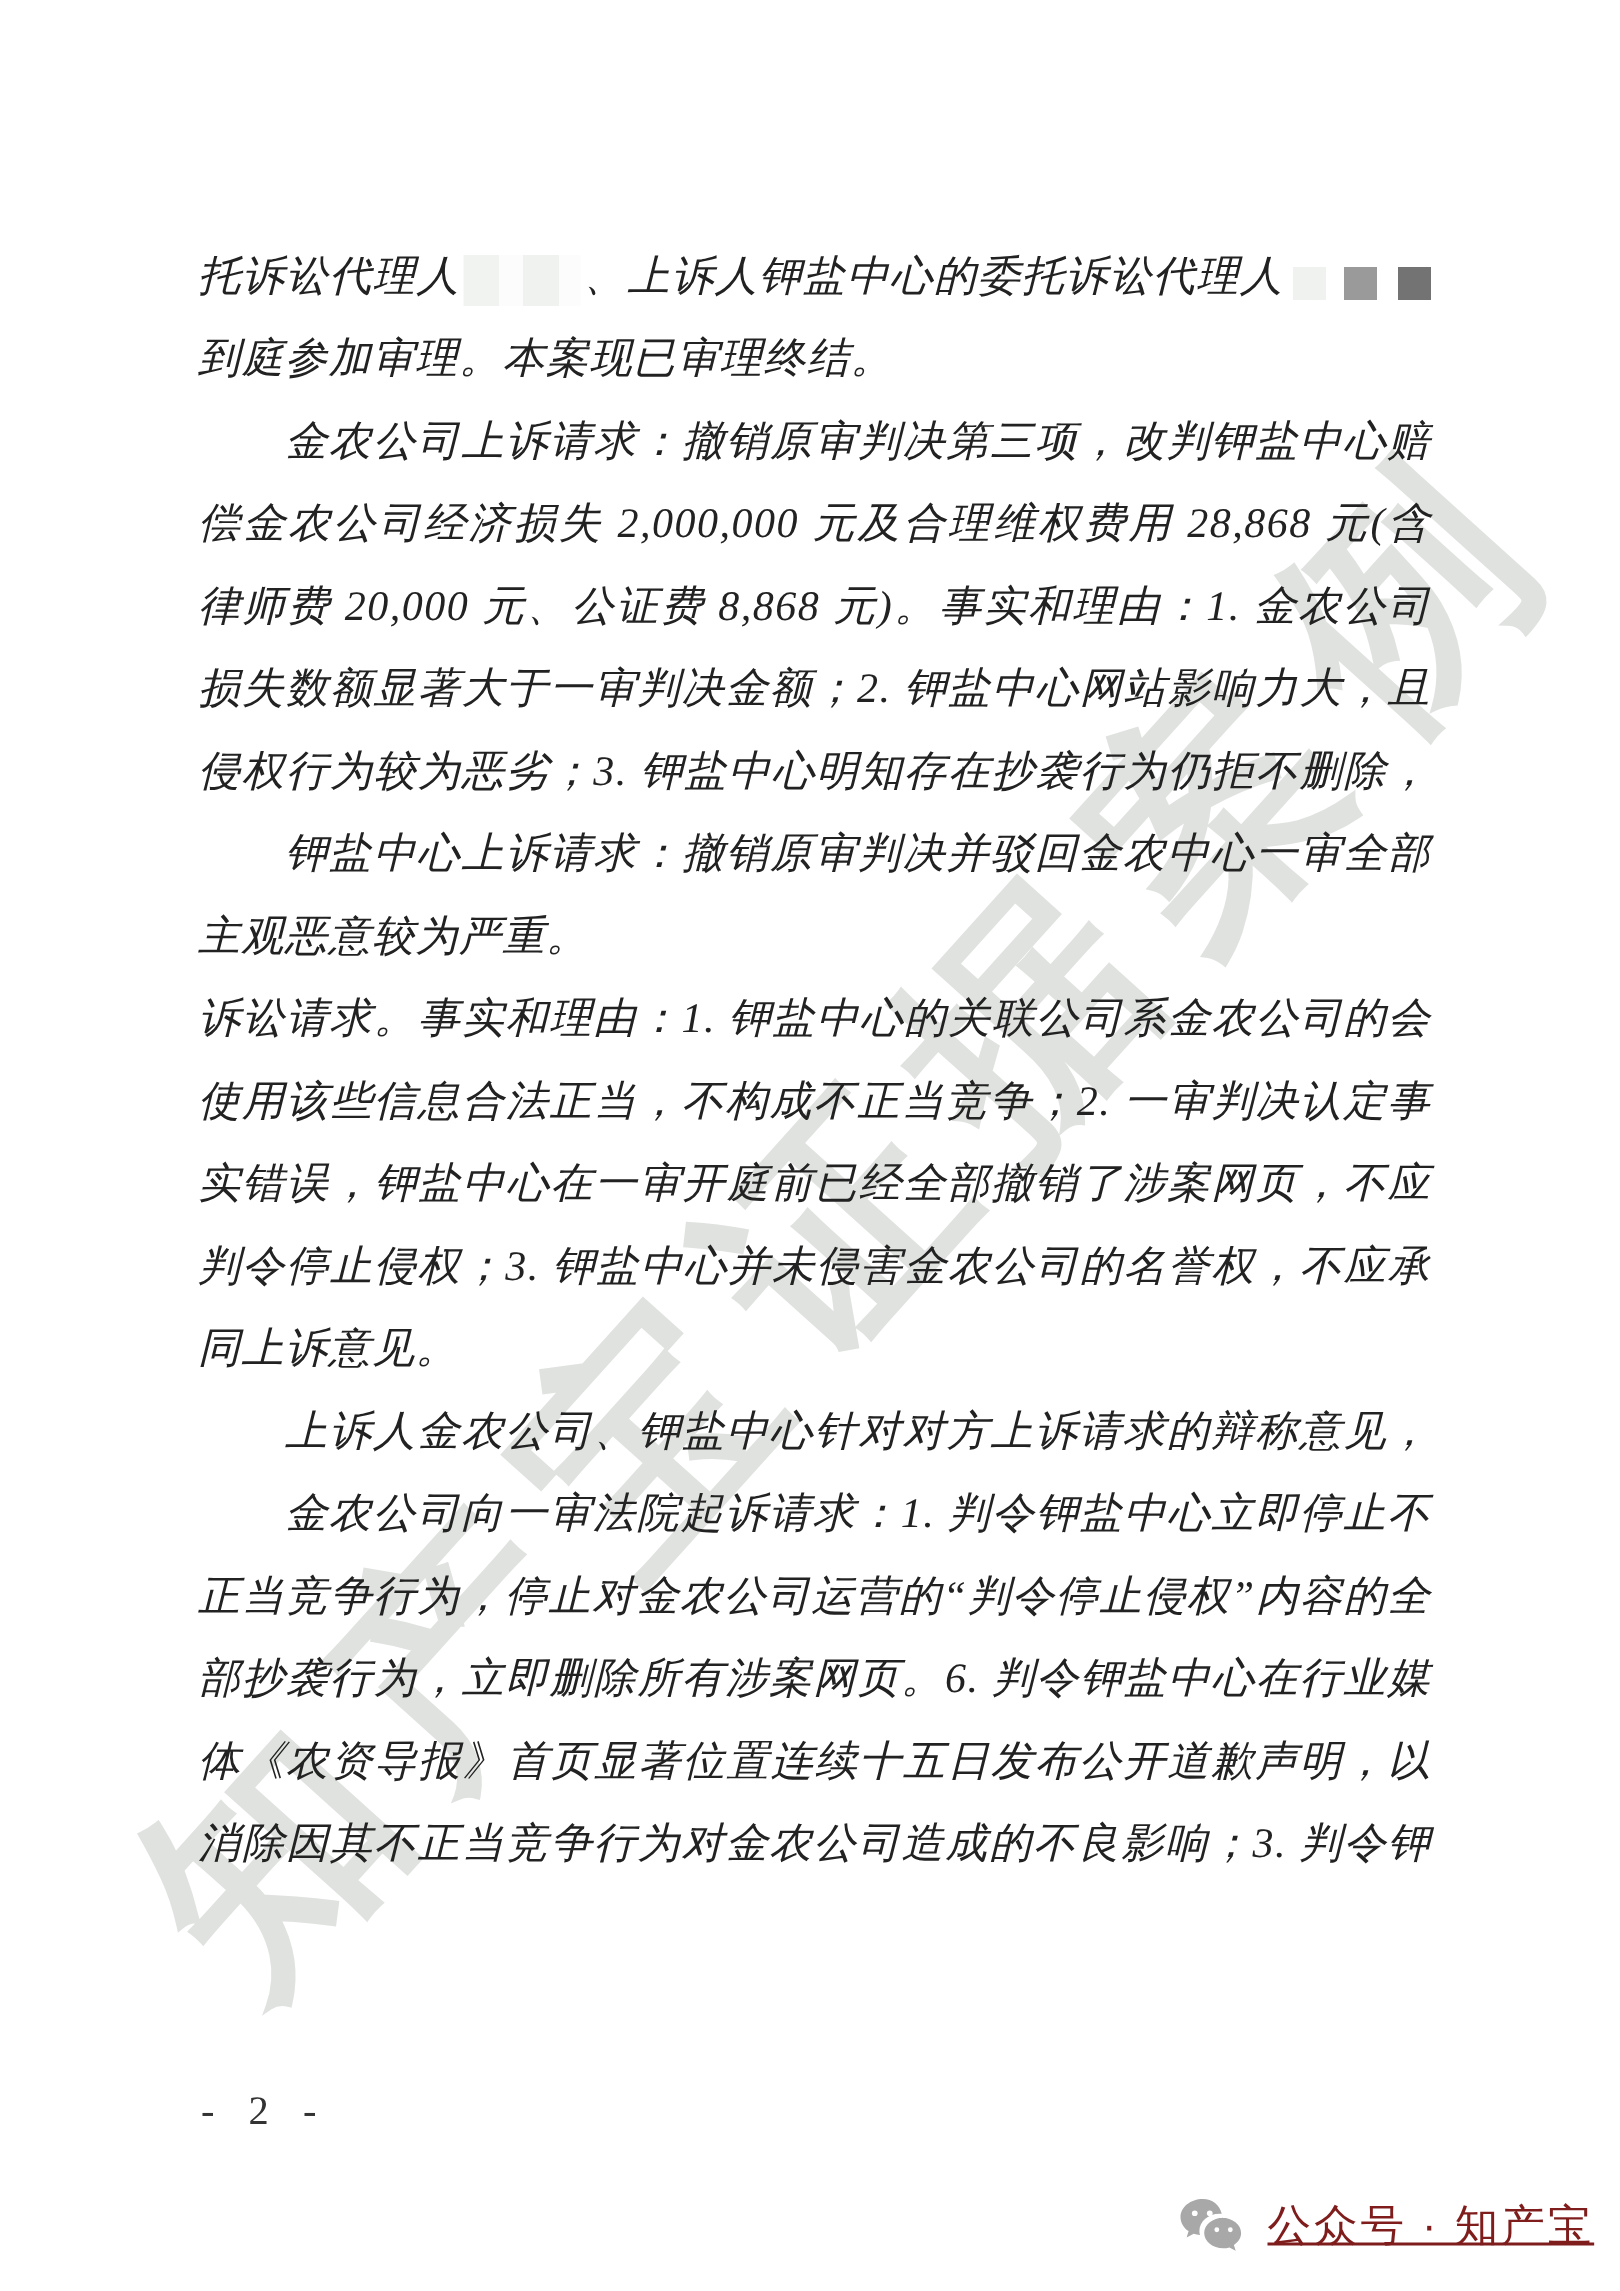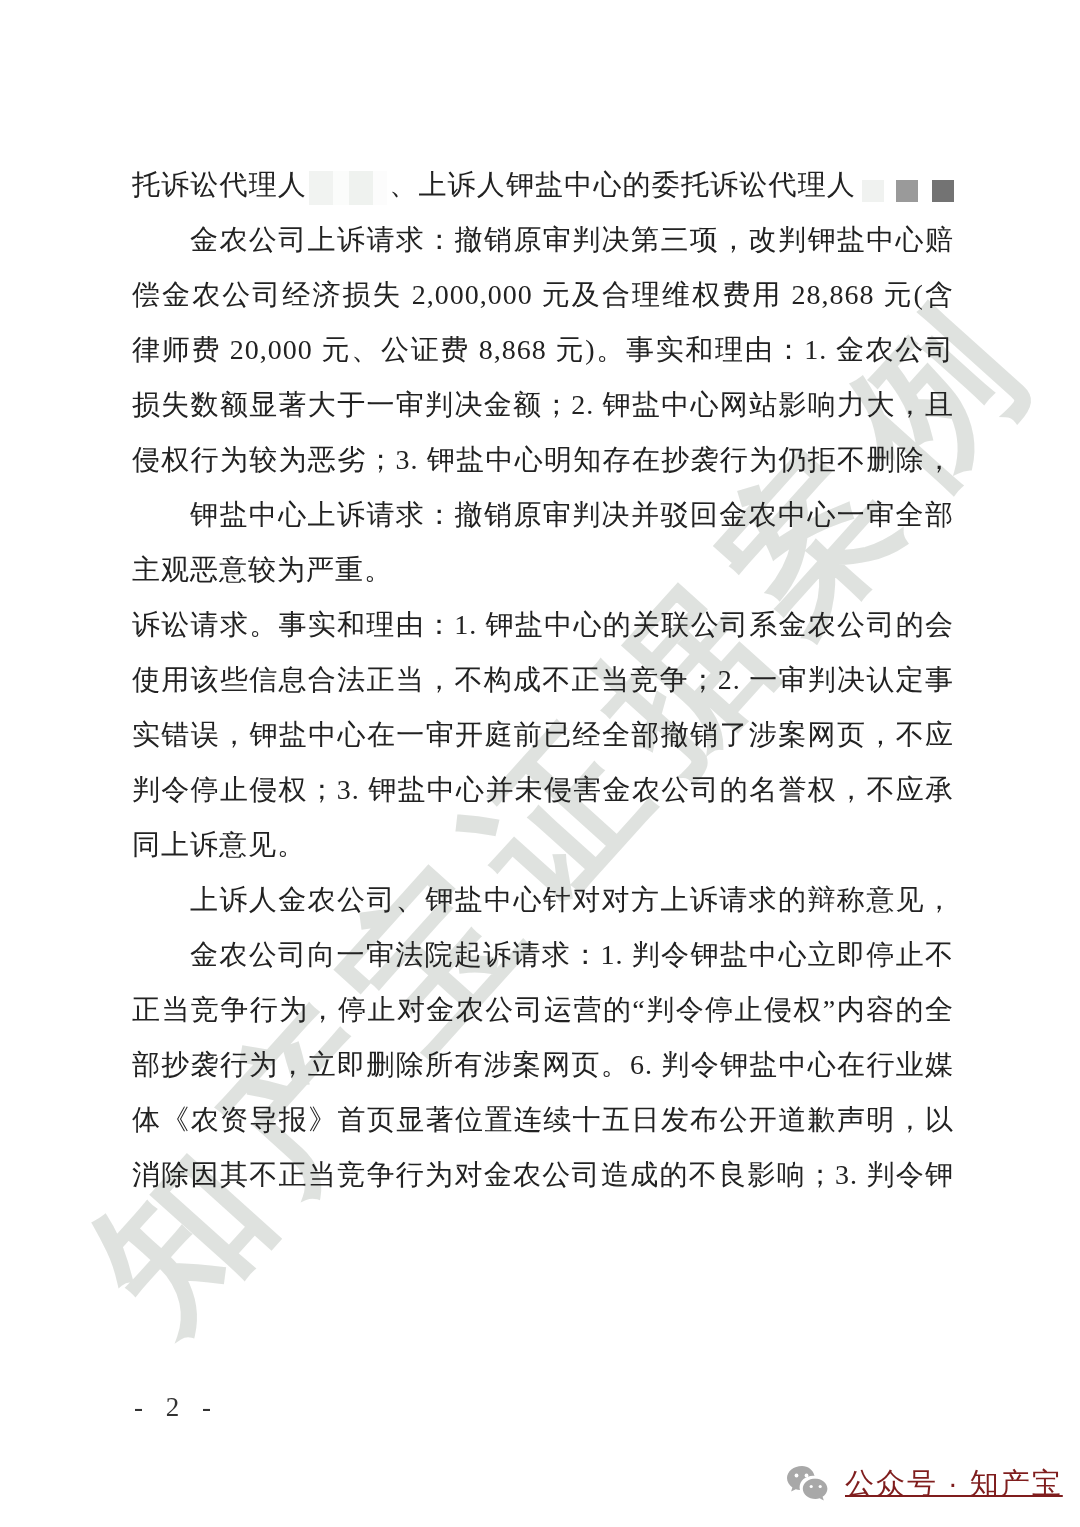--- a/index.html
+++ b/index.html
@@ -34,20 +34,21 @@
     width:822px;
     z-index:2;
   }
   .line{
     font-size:28px;
     height:55px;
     line-height:55px;
     color:#222;
     white-space:normal;
     letter-spacing:1px;
+    font-style:italic;
   }
   .line.justify{
     text-align:justify;
     text-align-last:justify;
     text-justify:inter-character;
   }
   .line.indent{ padding-left:58px; }
   
   .redaction{display:inline-block;vertical-align:middle;}
   .redaction.blur{
@@ -92,20 +93,21 @@
 </style>
 </head>
 <body>
 
 <div class="page">
 
   <div class="watermark">知产宝证据案例</div>
 
   <div class="text-block" id="text-block">
       <div class="line justify"><span>托诉讼代理人</span><span class="redaction blur"></span><span>、上诉人钾盐中心的委托诉讼代理人</span><span class="redaction mosaic"><i class="b1"></i><i class="b2"></i><i class="b3"></i></span></div>
+      <div class="line">到庭参加审理。本案现已审理终结。</div>
       <div class="line indent justify">金农公司上诉请求：撤销原审判决第三项，改判钾盐中心赔</div>
       <div class="line justify">偿金农公司经济损失 2,000,000 元及合理维权费用 28,868 元(含</div>
       <div class="line justify">律师费 20,000 元、公证费 8,868 元)。事实和理由：1. 金农公司</div>
       <div class="line justify">损失数额显著大于一审判决金额；2. 钾盐中心网站影响力大，且</div>
       <div class="line justify">侵权行为较为恶劣；3. 钾盐中心明知存在抄袭行为仍拒不删除，</div>
       <div class="line indent justify">钾盐中心上诉请求：撤销原审判决并驳回金农中心一审全部</div>
       <div class="line">主观恶意较为严重。</div>
       <div class="line justify">诉讼请求。事实和理由：1. 钾盐中心的关联公司系金农公司的会</div>
       <div class="line justify">使用该些信息合法正当，不构成不正当竞争；2. 一审判决认定事</div>
       <div class="line justify">实错误，钾盐中心在一审开庭前已经全部撤销了涉案网页，不应</div>

